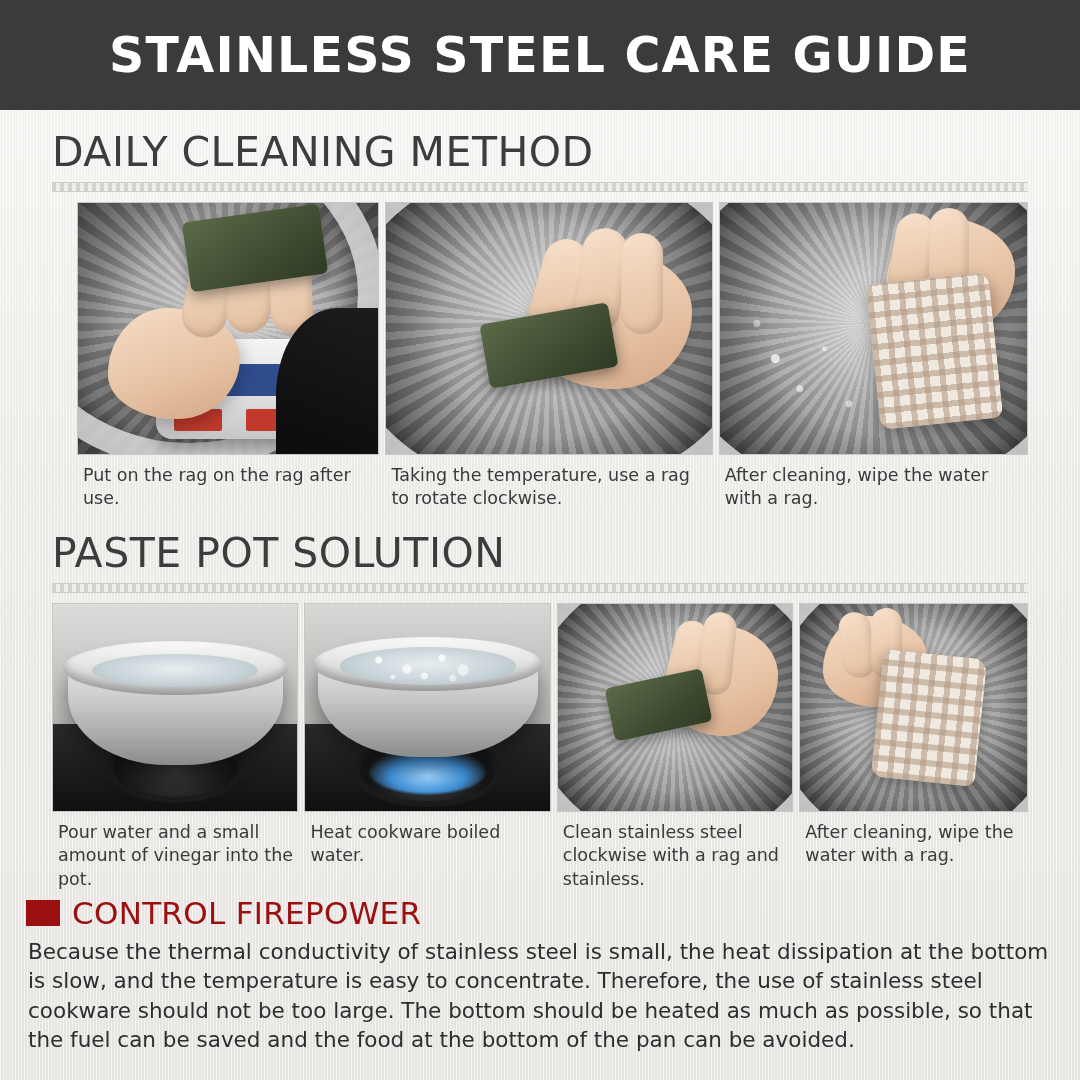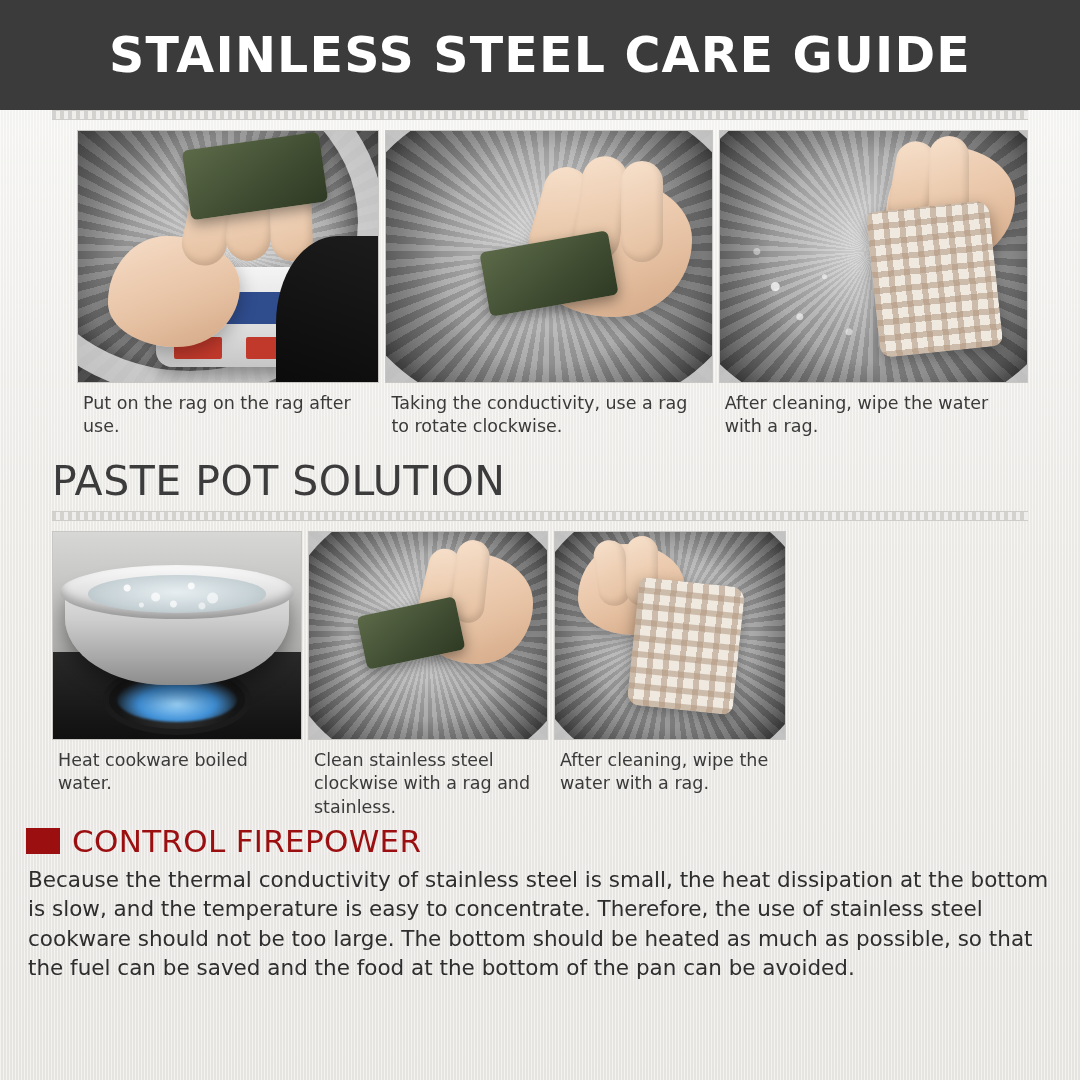--- a/index.html
+++ b/index.html
@@ -199,20 +199,21 @@
 </head>
 <body>
 
 <div class="page">
 
   <div class="header">
     <div class="header-title">STAINLESS STEEL CARE GUIDE</div>
   </div>
 
   <div class="section">
+    <div class="section-title">DAILY CLEANING METHOD</div>
     <div class="rule"></div>
 
     <div class="strip">
 
       <div class="cell" style="width:330px;padding-left:25px;">
         <div class="photo" style="height:253px;">
           <div class="pot-bg"></div>
           <div class="swirl"></div>
           <div class="dark-corner"></div>
           <div class="rim" style="left:-28%; top:-34%; width:130%; height:140%; border-width:26px;"></div>
@@ -239,21 +240,21 @@
           <div class="pot-bg"></div>
           <div class="swirl"></div>
           <div class="dark-corner"></div>
           <div class="rim" style="left:-20%; top:-26%; width:140%; height:150%; border-width:22px;"></div>
           <div class="hand" style="left:44%; top:18%; width:50%; height:56%;"></div>
           <div class="finger" style="left:46%; top:14%; width:14%; height:40%; transform:rotate(16deg);"></div>
           <div class="finger" style="left:59%; top:10%; width:14%; height:42%; transform:rotate(8deg);"></div>
           <div class="finger" style="left:72%; top:12%; width:13%; height:40%;"></div>
           <div class="sponge" style="left:30%; top:44%; width:40%; height:26%; transform:rotate(-10deg);"></div>
         </div>
-        <div class="caption">Taking the conductivity, use a rag to rotate clockwise.</div>
+        <div class="caption">Taking the temperature, use a rag to rotate clockwise.</div>
       </div>
 
       <div class="cell" style="width:312px;">
         <div class="photo" style="height:253px;">
           <div class="pot-bg"></div>
           <div class="swirl"></div>
           <div class="droplets"></div>
           <div class="dark-corner"></div>
           <div class="rim" style="left:-24%; top:-30%; width:148%; height:156%; border-width:24px;"></div>
           <div class="hand" style="left:54%; top:6%; width:42%; height:46%;"></div>
@@ -266,20 +267,31 @@
 
     </div>
   </div>
 
   <div class="section" style="margin-top:12px;">
     <div class="section-title">PASTE POT SOLUTION</div>
     <div class="rule"></div>
 
     <div class="strip">
 
+      <div class="cell" style="width:250px;">
+        <div class="photo" style="height:209px;">
+          <div style="position:absolute; inset:0; background:linear-gradient(180deg,#dcdcda 0%,#b9b9b7 55%,#6f6f6d 100%);"></div>
+          <div class="stove"></div>
+          <div class="burner" style="left:22%; bottom:4%; width:56%; height:34%;"></div>
+          <div class="panbody" style="left:6%; top:22%; width:88%; height:56%;"></div>
+          <div class="panlip" style="left:4%; top:18%; width:92%; height:26%;"></div>
+          <div class="water" style="left:16%; top:24%; width:68%; height:16%;"></div>
+        </div>
+        <div class="caption">Pour water and a small amount of vinegar into the pot.</div>
+      </div>
 
       <div class="cell" style="width:250px;">
         <div class="photo" style="height:209px;">
           <div style="position:absolute; inset:0; background:linear-gradient(180deg,#d7d7d5 0%,#b2b2b0 55%,#5f5f5d 100%);"></div>
           <div class="stove"></div>
           <div class="burner" style="left:20%; bottom:2%; width:60%; height:34%;"></div>
           <div class="flame" style="left:26%; bottom:8%; width:48%; height:22%;"></div>
           <div class="panbody" style="left:5%; top:20%; width:90%; height:54%;"></div>
           <div class="panlip" style="left:3%; top:16%; width:94%; height:26%;"></div>
           <div class="water" style="left:14%; top:21%; width:72%; height:18%;"></div>

